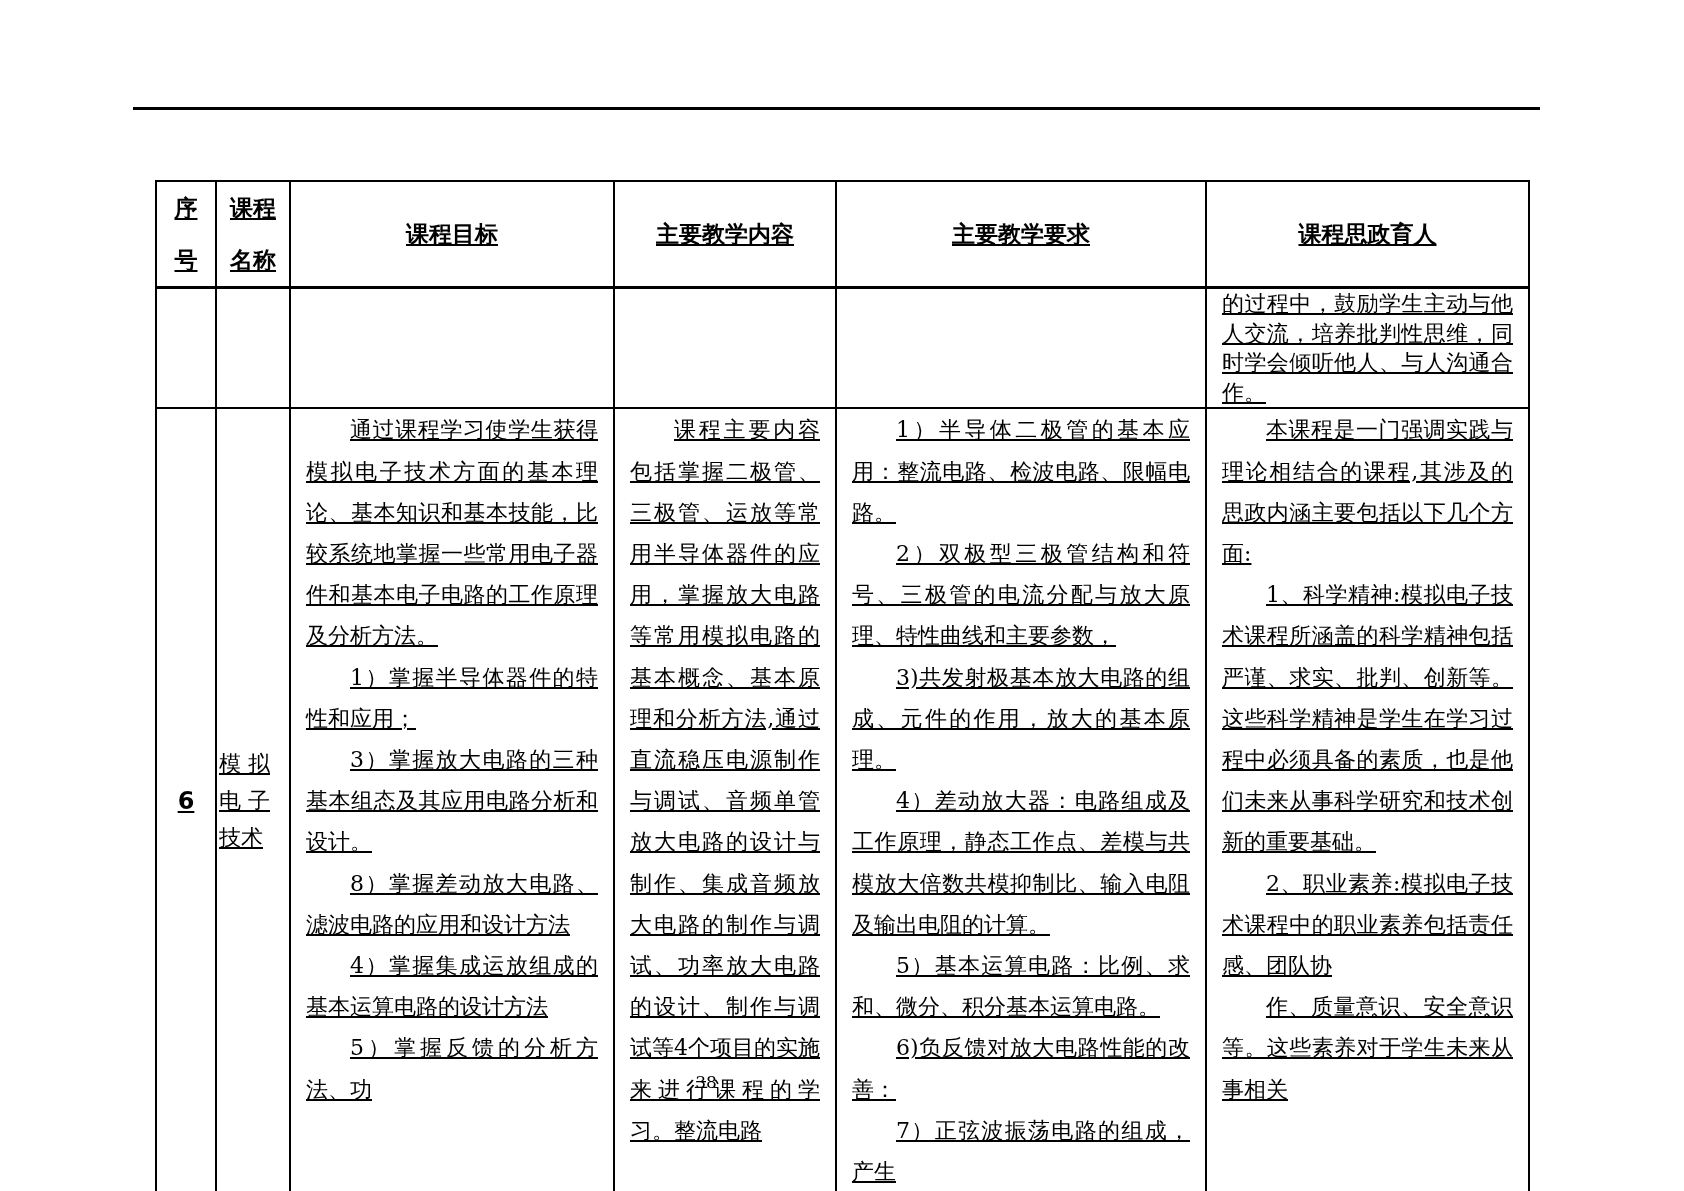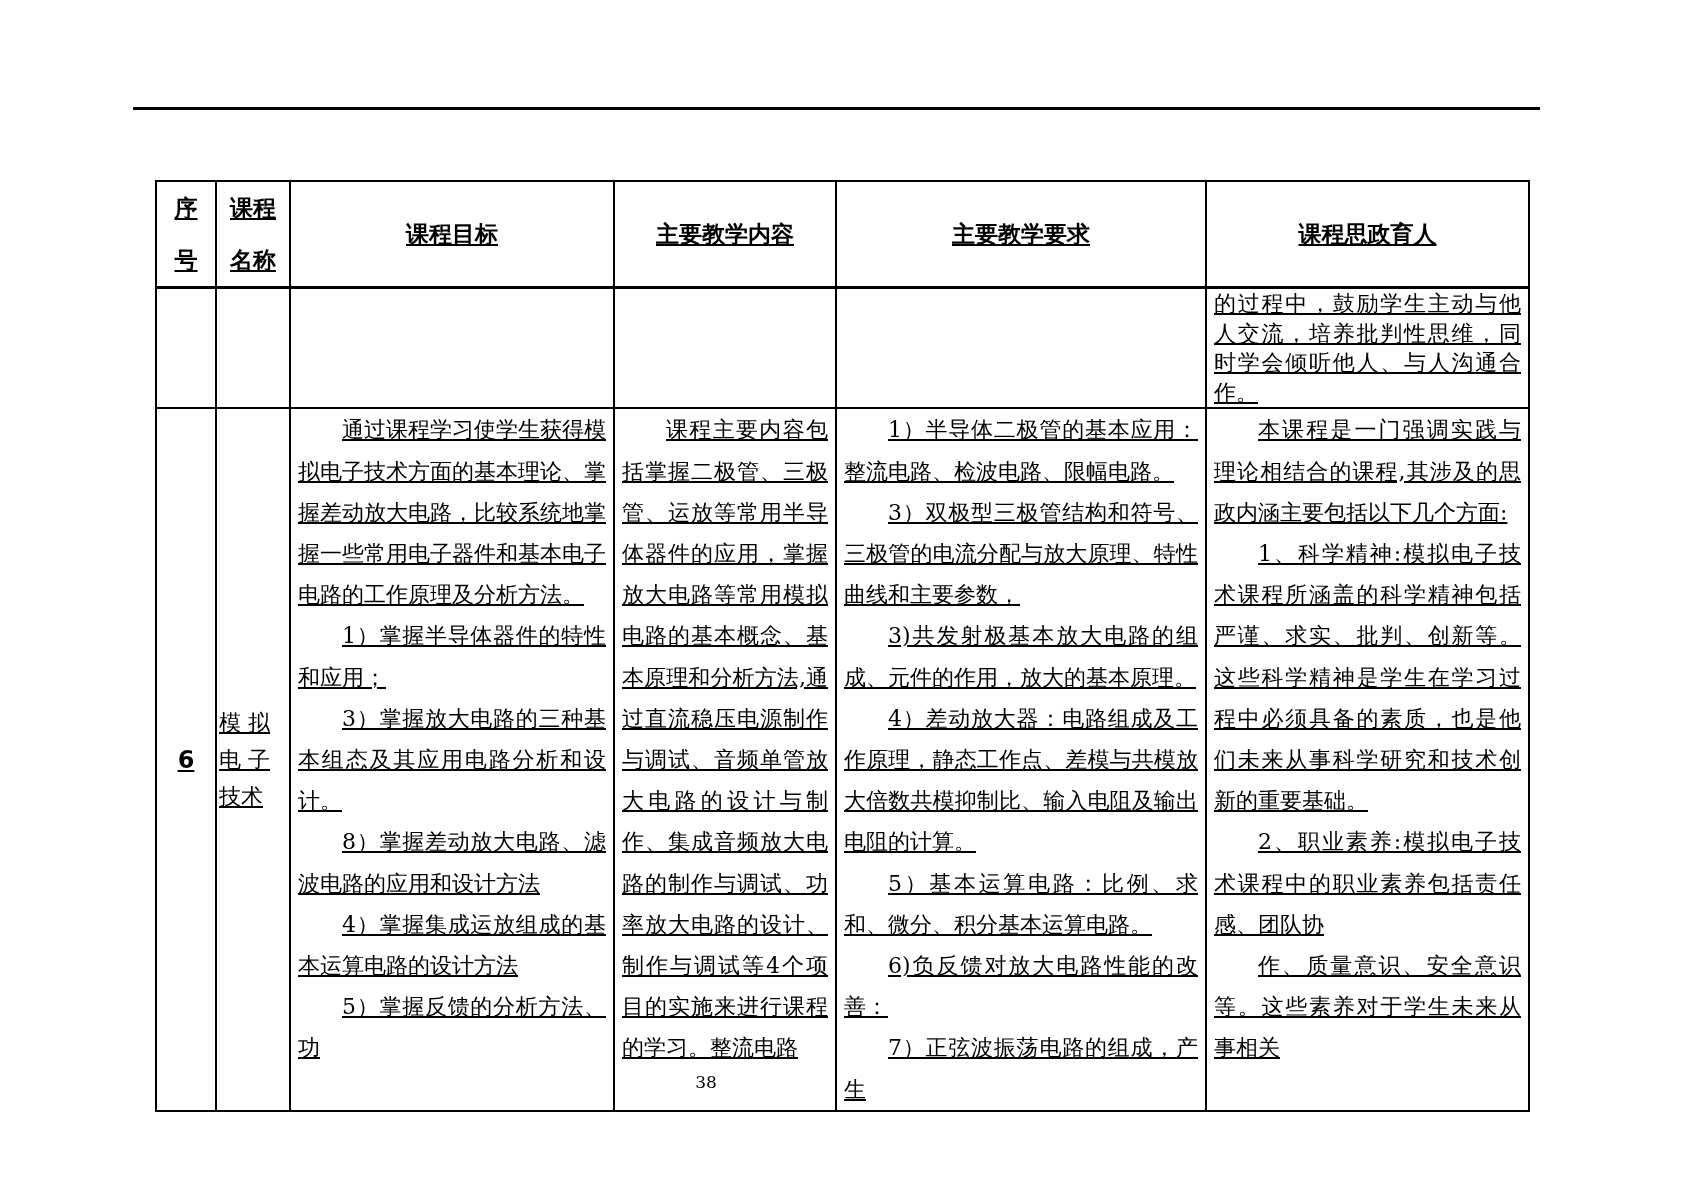--- a/index.html
+++ b/index.html
@@ -14,21 +14,21 @@
     position:absolute; left:155px; top:180px; width:1373px;
     border-collapse:collapse; table-layout:fixed;text-decoration:underline;
   }
   col.c-seq     { width:60px;  }
   col.c-name    { width:74px;  }
   col.c-goal    { width:324px; }
   col.c-content { width:222px; }
   col.c-req     { width:370px; }
   col.c-ideo    { width:323px; }
 
-  th, td { border:2px solid #000; padding:0 7px; vertical-align:top; }
+  th, td { border:2px solid #000; padding:0 15px; vertical-align:top; }
 
   thead th {
     font-family:"DejaVu Sans","Liberation Sans",sans-serif;
     font-weight:bold; font-size:23px; text-align:center;
     vertical-align:middle; line-height:52px; height:92px;
     word-break:break-all; padding:0 9px; border-bottom:3px solid #000;
   }
 
   tr.row-cont { height:90px; }
   tr.row-main { height:618px; }
@@ -99,37 +99,37 @@
             </div>
           </td>
       </tr>
       <tr class="row-main">
         <td class="cell-seq">6</td>
         <td class="cell-name">模 拟
 电 子
 技术</td>
         <td>
             <div class="paras">
-              <p>通过课程学习使学生获得模拟电子技术方面的基本理论、掌握差动放大电路，比较系统地掌握一些常用电子器件和基本电子电路的工作原理及分析方法。</p>
+              <p>通过课程学习使学生获得模拟电子技术方面的基本理论、基本知识和基本技能，比较系统地掌握一些常用电子器件和基本电子电路的工作原理及分析方法。</p>
               <p>1）掌握半导体器件的特性和应用；</p>
               <p>3）掌握放大电路的三种基本组态及其应用电路分析和设计。</p>
               <p>8）掌握差动放大电路、滤波电路的应用和设计方法</p>
               <p>4）掌握集成运放组成的基本运算电路的设计方法</p>
               <p>5）掌握反馈的分析方法、功</p>
             </div>
           </td>
         <td>
             <div class="paras">
               <p>课程主要内容包括掌握二极管、三极管、运放等常用半导体器件的应用，掌握放大电路等常用模拟电路的基本概念、基本原理和分析方法,通过直流稳压电源制作与调试、音频单管放大电路的设计与制作、集成音频放大电路的制作与调试、功率放大电路的设计、制作与调试等4个项目的实施来进行课程的学习。整流电路</p>
             </div>
           </td>
         <td>
             <div class="paras">
               <p>1）半导体二极管的基本应用：整流电路、检波电路、限幅电路。</p>
-              <p>3）双极型三极管结构和符号、三极管的电流分配与放大原理、特性曲线和主要参数，</p>
+              <p>2）双极型三极管结构和符号、三极管的电流分配与放大原理、特性曲线和主要参数，</p>
               <p>3)共发射极基本放大电路的组成、元件的作用，放大的基本原理。</p>
               <p>4）差动放大器：电路组成及工作原理，静态工作点、差模与共模放大倍数共模抑制比、输入电阻及输出电阻的计算。</p>
               <p>5）基本运算电路：比例、求和、微分、积分基本运算电路。</p>
               <p>6)负反馈对放大电路性能的改善：</p>
               <p>7）正弦波振荡电路的组成，产生</p>
             </div>
           </td>
         <td>
             <div class="paras">
               <p>本课程是一门强调实践与理论相结合的课程,其涉及的思政内涵主要包括以下几个方面:</p>

